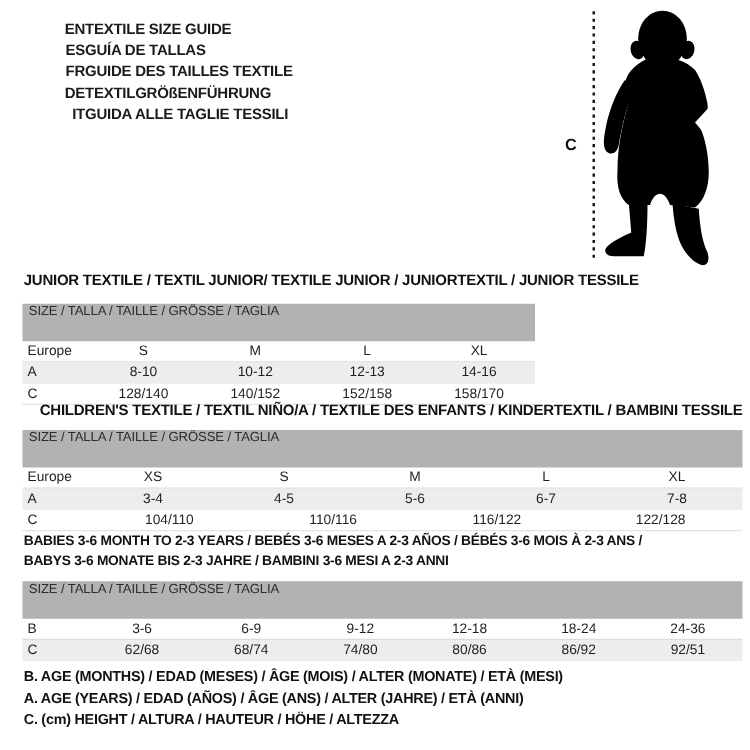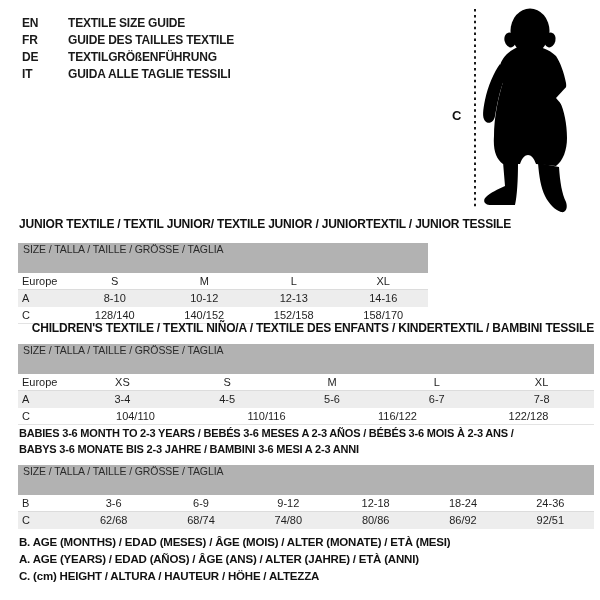--- a/index.html
+++ b/index.html
@@ -7,21 +7,21 @@
     width:600px;height:600px;position:relative;background:#ffffff;
     font-family:"Liberation Sans","DejaVu Sans",sans-serif;
     color:#1a1a1a;overflow:hidden;
     -webkit-font-smoothing:antialiased;
   }
   .abs{position:absolute;}
 
   
   .lang-block{left:22px;top:15px;line-height:17px;font-size:12px;font-weight:bold;letter-spacing:-0.2px;white-space:nowrap;}
   .lang-row{display:flex;}
-  .lang-code{width:46px;flex:0 0 46px;}
+  .lang-code{width:46px;flex:0 0 46px;text-align:right;}
   .lang-title{flex:1;}
 
   
   .figure-box{left:430px;top:0;width:170px;height:220px;}
 
   
   .sec{position:absolute;left:18px;}
   .t1{top:218px;width:410px;}
   .t2{top:322px;width:576px;}
   .t3{top:425px;width:576px;}
@@ -43,20 +43,24 @@
 </style>
 </head>
 <body style="background: rgb(255, 255, 255); color: rgb(26, 26, 26);">
 
 <main>
 
   <header class="abs lang-block">
     <div class="lang-row">
       <span class="lang-code">EN</span>
       <span class="lang-title">TEXTILE SIZE GUIDE</span>
+    </div>
+    <div class="lang-row">
+      <span class="lang-code">ES</span>
+      <span class="lang-title">GUÍA DE TALLAS</span>
     </div>
     <div class="lang-row">
       <span class="lang-code">FR</span>
       <span class="lang-title">GUIDE DES TAILLES TEXTILE</span>
     </div>
     <div class="lang-row">
       <span class="lang-code">DE</span>
       <span class="lang-title">TEXTILGRÖßENFÜHRUNG</span>
     </div>
     <div class="lang-row">

